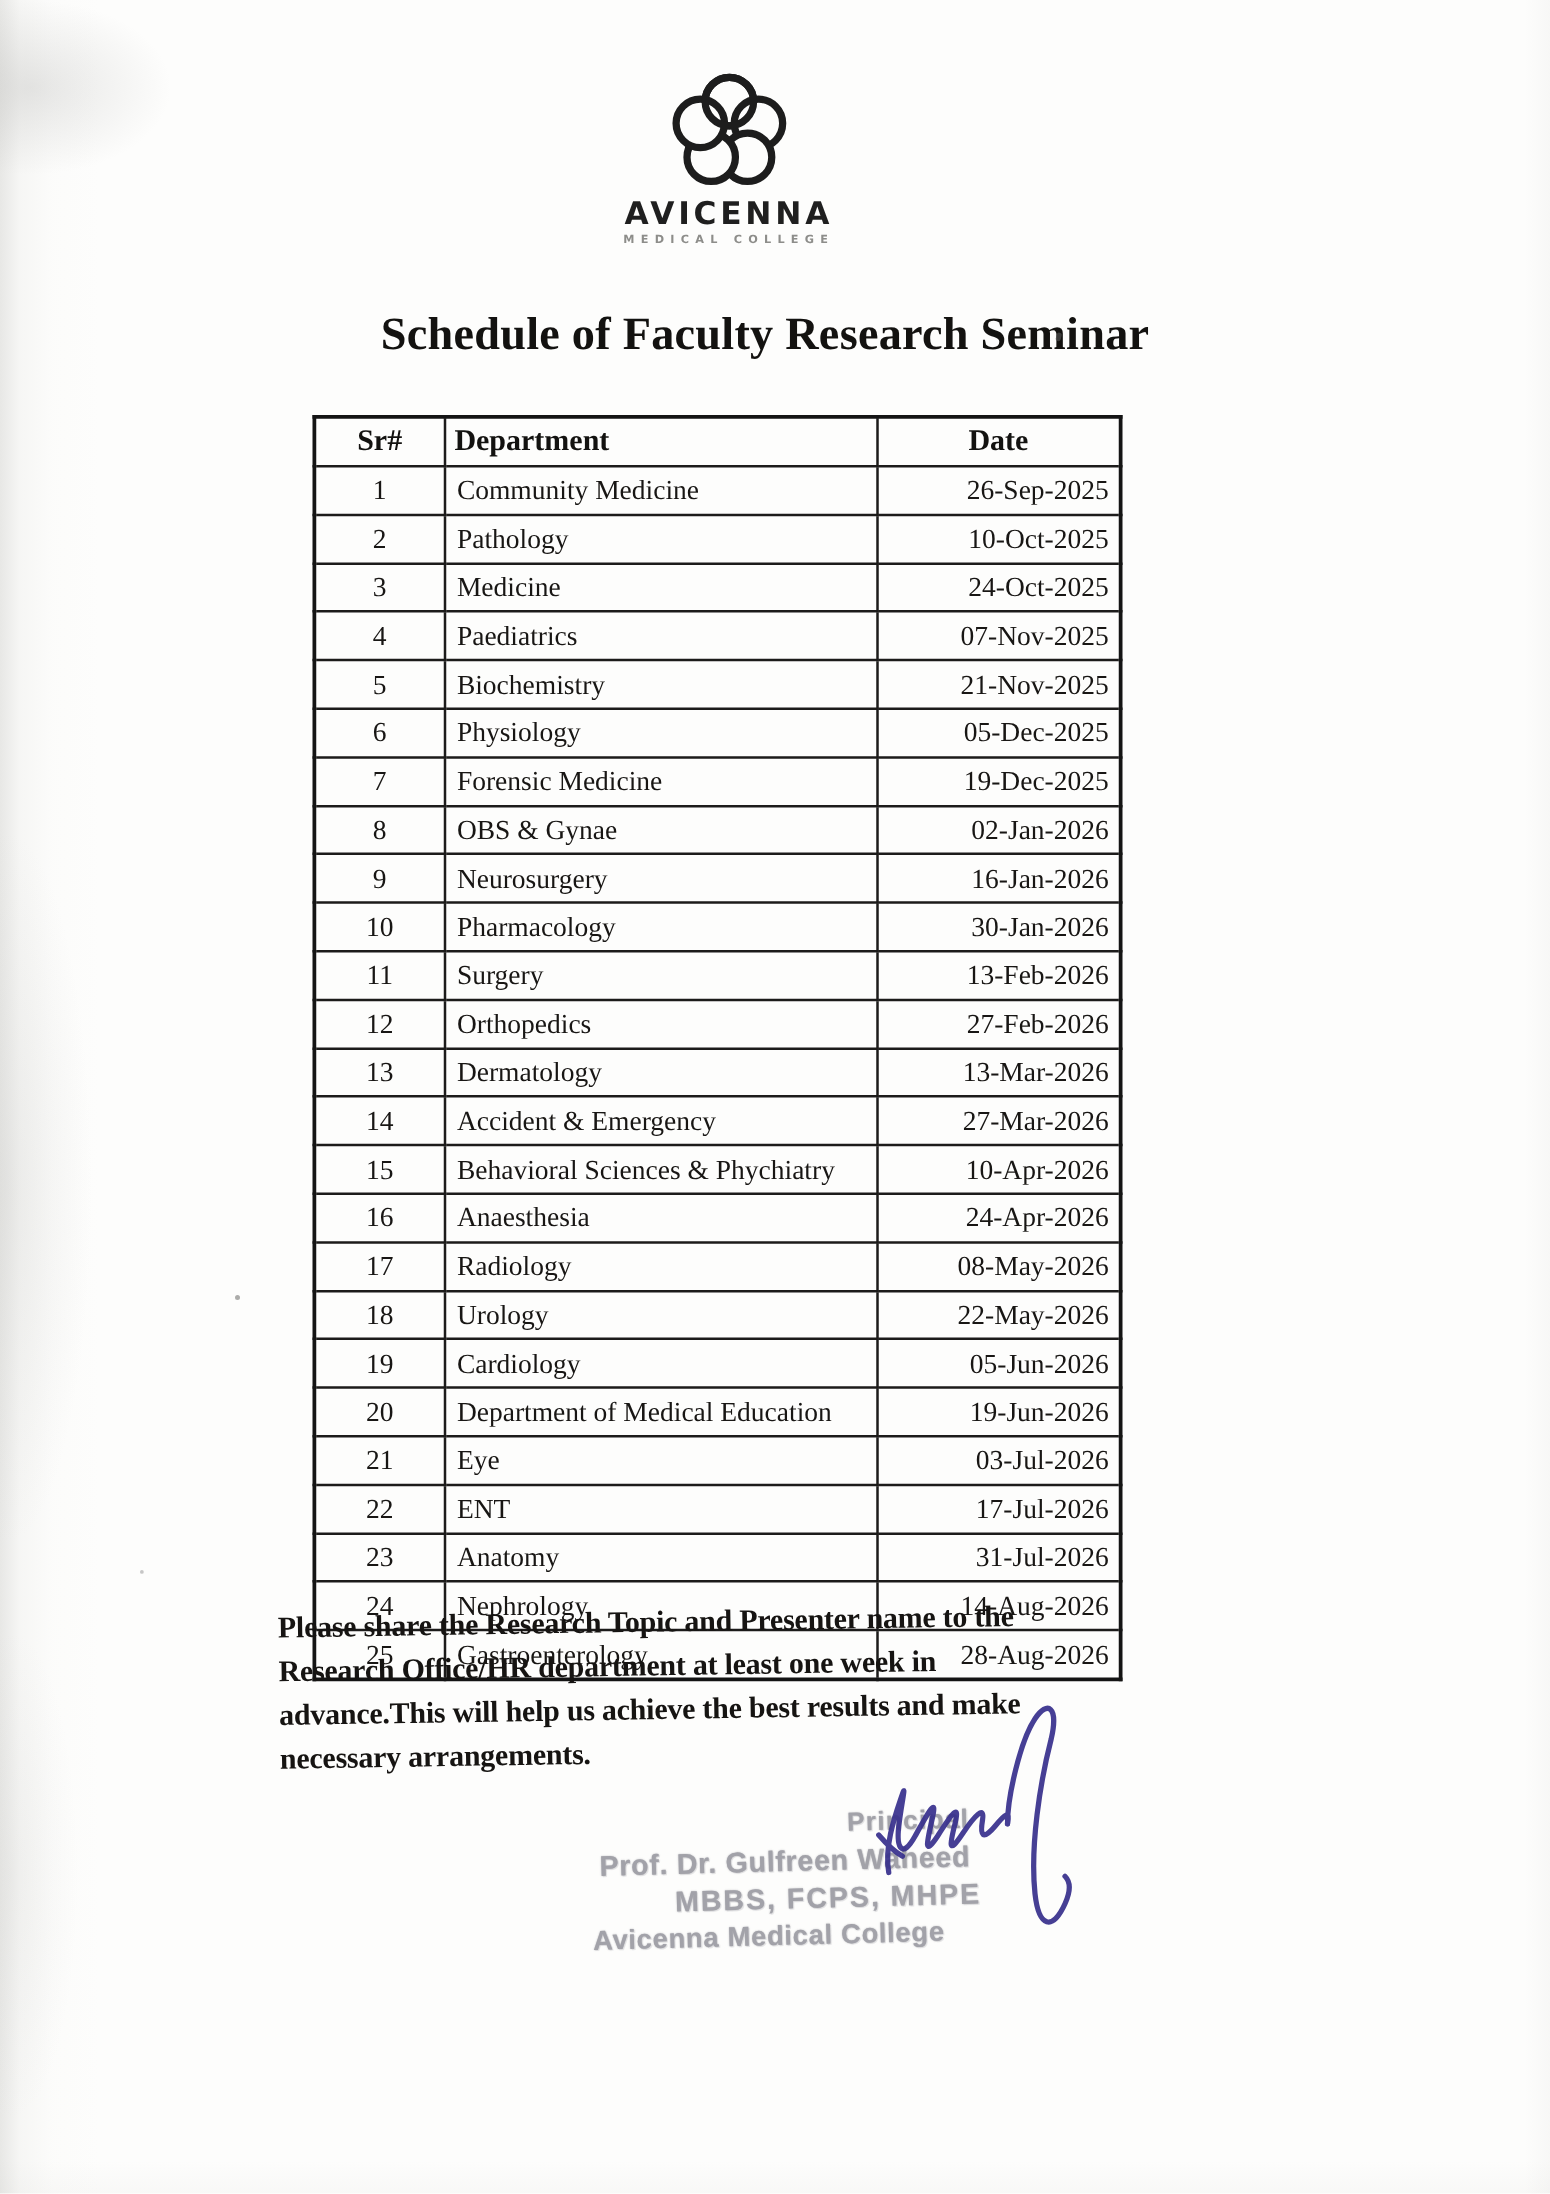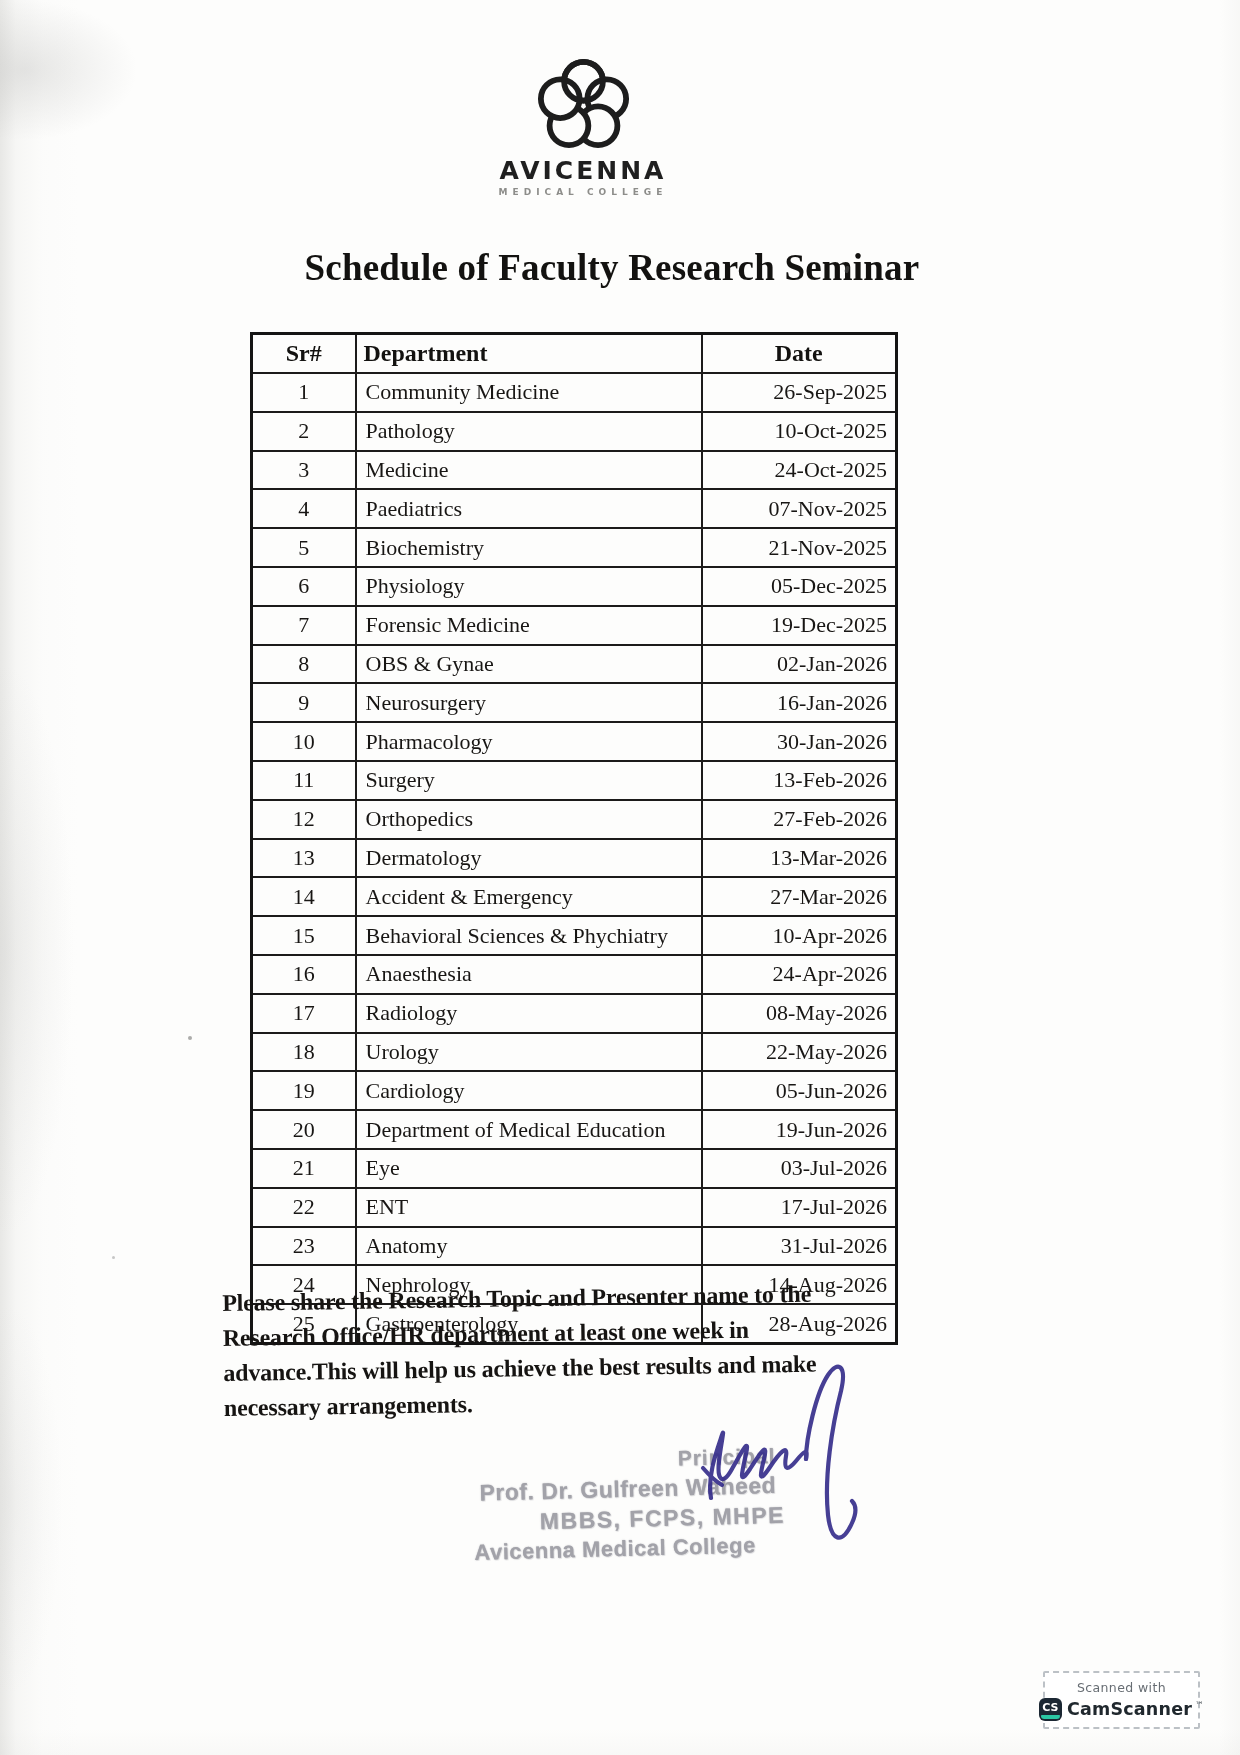--- a/index.html
+++ b/index.html
@@ -286,22 +286,14 @@
       <path d="M16,142 C12,120 22,94 27,79 C30,70 26,88 24,105 C22,123 27,131 37,113 C47,95 55,80 51,98 C47,116 43,131 55,113 C67,94 73,86 69,103 C65,119 63,129 75,111 C85,96 93,88 91,100 C89,112 91,117 101,105 C109,95 113,92 111,103"></path>
       <path d="M111,103 C111,82 121,37 133,19 C143,4 152,9 146,35 C137,70 129,121 133,159 C136,186 147,189 157,167 C162,156 161,149 157,145"></path>
       <path d="M8,112 C14,119 20,125 27,129"></path>
     </g>
   </svg>
 
   <div class="speck s1"></div>
   <div class="speck s2"></div>
   <div class="speck s3"></div>
 
-  <div class="cs-badge">
-    <div class="cs-scanned">Scanned with</div>
-    <div class="cs-row">
-      <span class="cs-icon">CS</span>
-      <span class="cs-app">CamScanner</span>
-      <span class="cs-tm">™</span>
-    </div>
-  </div>
 
 </div>
 
 </body></html>

